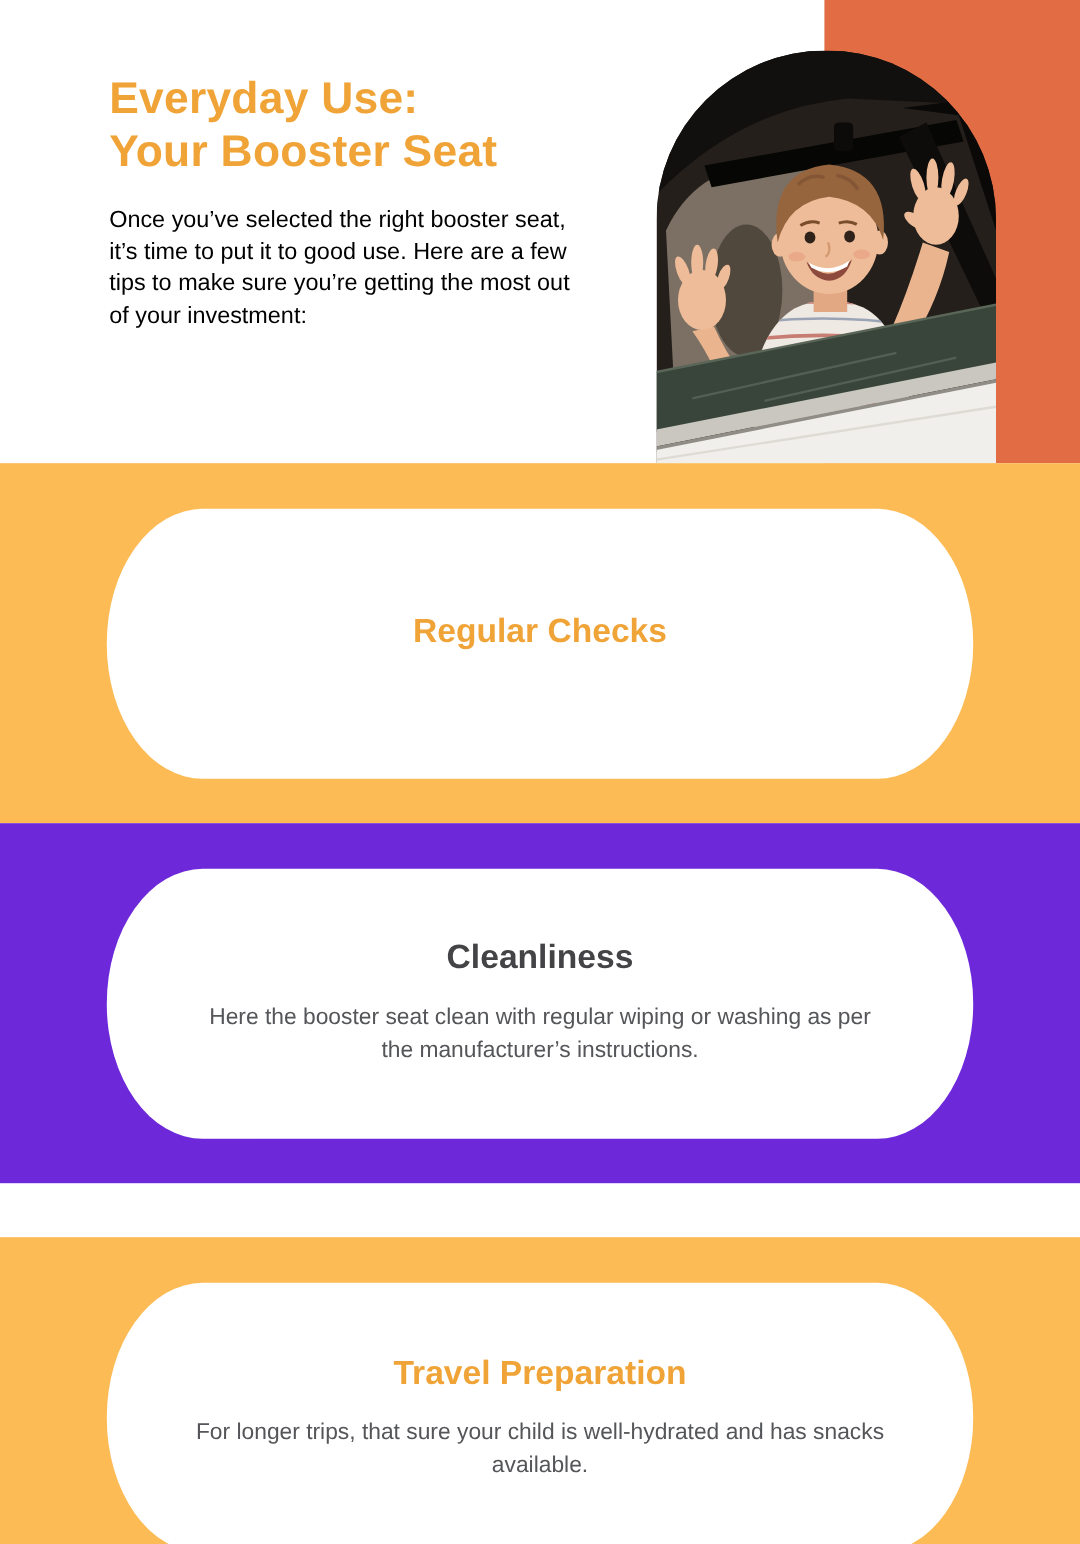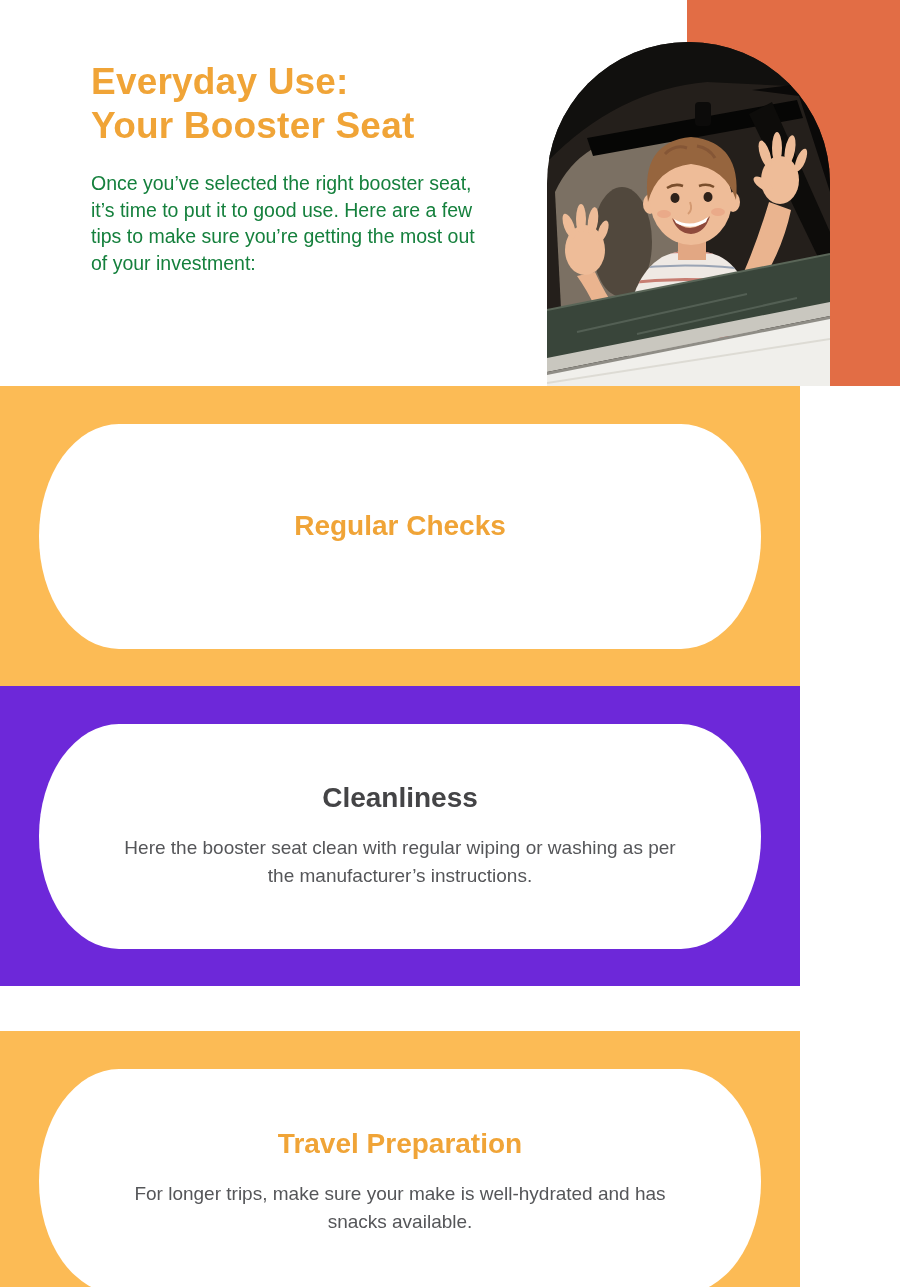--- a/index.html
+++ b/index.html
@@ -22,33 +22,33 @@
   }
   .hero-text { position:absolute; left:91px; top:60px; width:450px; }
   .hero-title {
     color:#F0A437;
     font-size:37px; font-weight:800; line-height:44px;
     letter-spacing:0.2px;
   }
   .hero-intro {
     margin-top:22px;
     width:404px;
-    color:#15803d;
+    color:#000000;
     font-size:19.5px; line-height:26.5px;
   }
   .photo-arch {
     position:absolute; left:547px; top:42px;
     width:283px; height:344px;
     border-radius:141px 141px 0 0;
     overflow:hidden;
   }
   .photo-arch svg { display:block; width:283px; height:344px; }
 
   
-  .band { position:relative; width:800px; display:flex; align-items:center; justify-content:center; }
+  .band { position:relative; width:900px; display:flex; align-items:center; justify-content:center; }
   .band-yellow { background:#FCBB55; height:300px; }
   .band-dark   { background:#6d28d9; height:300px; }
   .band:last-child { height:301px;margin-top:45px; }
 
   .card {
     width:722px; height:225px;
     background:#ffffff;
     border-radius:80px / 112px;
     display:flex; flex-direction:column;
     align-items:center; justify-content:center;
@@ -165,17 +165,17 @@
   <section class="band band-dark">
     <div class="card">
       <h2 class="card-heading heading-dark">Cleanliness</h2>
       <p class="card-body">Here the booster seat clean with regular wiping or washing as per the manufacturer’s instructions.</p>
     </div>
   </section>
 
   <section class="band band-yellow">
     <div class="card">
       <h2 class="card-heading heading-orange">Travel Preparation</h2>
-      <p class="card-body">For longer trips, make sure your make is well-hydrated and has snacks available.</p>
+      <p class="card-body">For longer trips, that sure your child is well-hydrated and has snacks available.</p>
     </div>
   </section>
 
 </div>
 
 </body></html>

